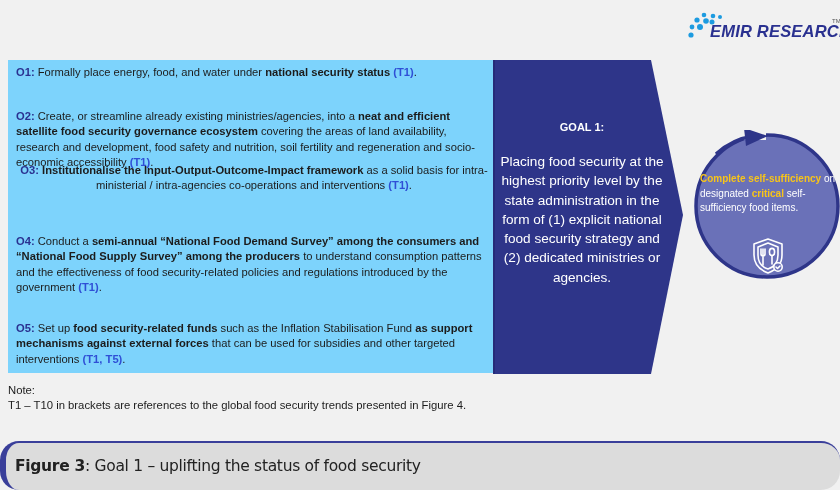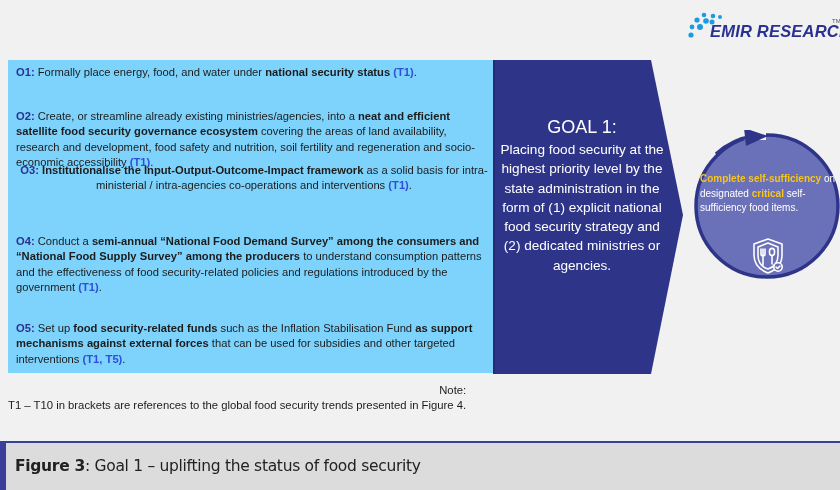--- a/index.html
+++ b/index.html
@@ -27,39 +27,40 @@
   }
   .obj .code { color:#2a3190; font-weight:bold; }
   .obj b { font-weight:bold; }
   .obj .ref { color:#2f4fd6; font-weight:bold; }
 
   .goal-arrow { position:absolute; left:493px; top:60px; width:192px; height:314px; }
   .goal-text {
     position:absolute; left:497px; top:118px; width:170px;
     text-align:center; color:#ffffff;
   }
-  .goal-title { font-weight:normal; font-size:18px; line-height:18px; margin-bottom:4px; }
+  .goal-title { font-weight:bold; font-size:11px; line-height:18px; margin-bottom:16px; }
   .goal-body { font-size:13.6px; line-height:19.3px; }
 
   .outcome { position:absolute; left:686px; top:130px; width:160px; height:160px; }
   .outcome-text {
     position:absolute; left:700px; top:172px; width:136px;
     text-align:left; color:#ffffff; font-size:10px; line-height:14.5px;
   }
   .outcome-text .hl { color:#f7c41a; font-weight:bold; }
   .outcome-icon { position:absolute; left:748px; top:237px; width:40px; height:38px; }
 
   .note {
-    position:absolute; left:8px; top:383px; font-size:11.3px; line-height:14.5px; color:#1c1c1c;text-align:right;
+    position:absolute; left:8px; top:383px; font-size:11.3px; line-height:14.5px; color:#1c1c1c;
   }
 
   .caption {
     position:absolute; left:0; top:441px; width:840px; height:49px;
     background:#dcdcdc; border-top:2px solid #3a3f9a; border-left:6px solid #3a3f9a;
     box-sizing:border-box;
+    border-radius:19px;
   }
   .caption-text {
     position:absolute; left:9px; top:14px;
     font-family:"DejaVu Sans", sans-serif; font-size:15.5px; color:#222;
     letter-spacing:-0.3px; white-space:nowrap;
   }
   .caption-text b { font-weight:bold; }
 </style>
 </head>
 <body>

